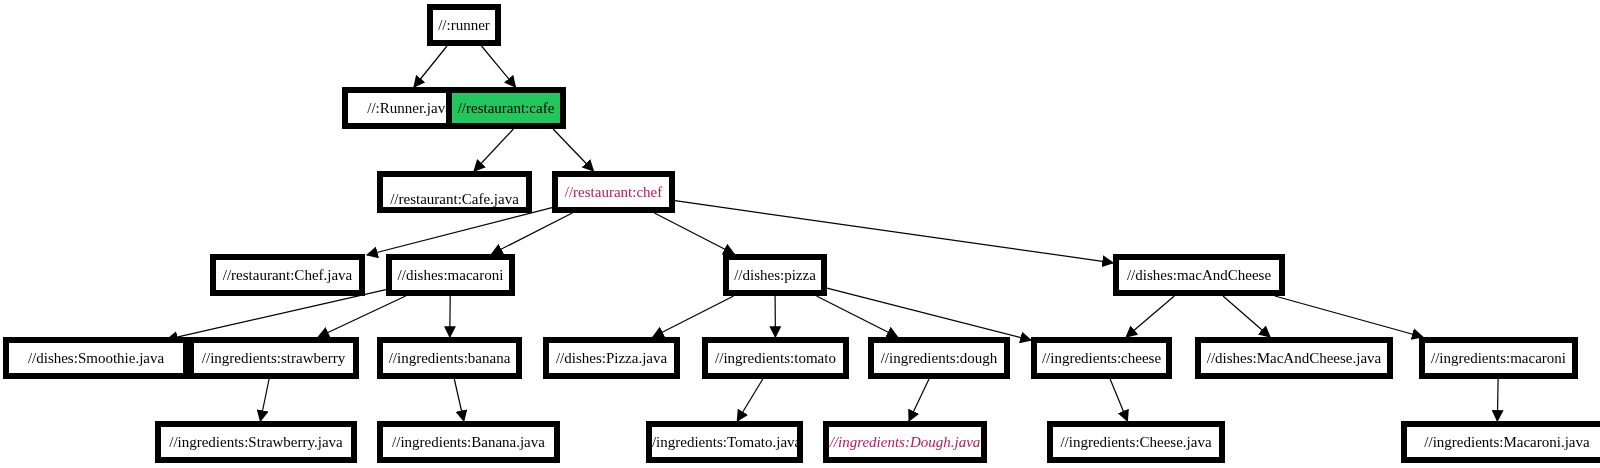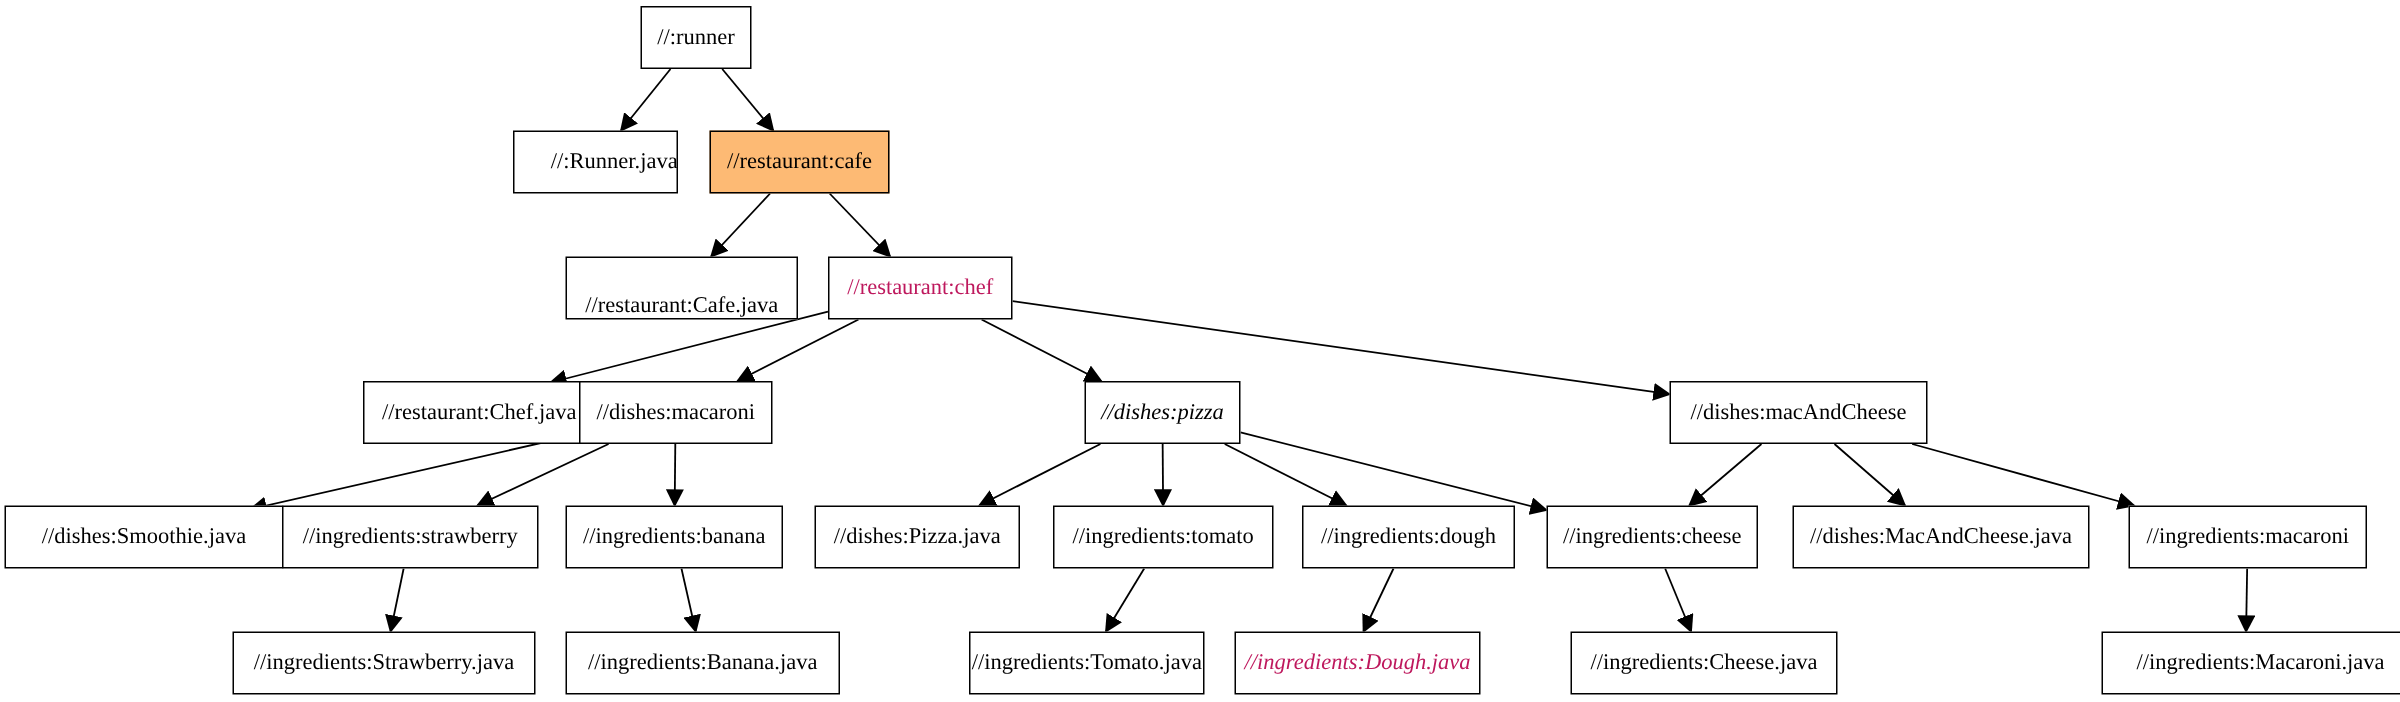--- a/index.html
+++ b/index.html
@@ -18,21 +18,21 @@
   #edge-layer {
     position: absolute;
     left: 0;
     top: 0;
     width: 1600px;
     height: 468px;
   }
   .graph-node {
     position: absolute;
     box-sizing: border-box;
-    border: 1px solid #f97316;
+    border: 6px solid #f97316;
     background: #ffffff;
     display: flex;
     align-items: center;
     justify-content: center;
     white-space: nowrap;
     font-size: 15px;
     color: #000000;
     line-height: 1;
   }
 </style>
@@ -73,36 +73,36 @@
         <line x1="1498.1" y1="379.0" x2="1497.4" y2="421.0" stroke="#000000" stroke-width="1.2" marker-end="url(#arrowhead)"></line>
       </g>
   </svg>
   <div id="node-layer">
       <div class="graph-node" style="left: 427px; top: 4px; width: 74px; height: 42px; background: rgb(255, 255, 255); border-color: rgb(0, 0, 0); color: rgb(0, 0, 0);">
         <span>//:runner</span>
       </div>
       <div class="graph-node" style="left: 342px; top: 87px; width: 110px; height: 42px; background: rgb(255, 255, 255); border-color: rgb(0, 0, 0); color: rgb(0, 0, 0); padding-left: 25px;">
         <span>//:Runner.java</span>
       </div>
-      <div class="graph-node" style="left: 473px; top: 87px; width: 120px; height: 42px; background: #fdba74; border-color: rgb(0, 0, 0); color: rgb(0, 0, 0);">
+      <div class="graph-node" style="left: 446px; top: 87px; width: 120px; height: 42px; background: #22c55e; border-color: rgb(0, 0, 0); color: rgb(0, 0, 0);">
         <span>//restaurant:cafe</span>
       </div>
       <div class="graph-node" style="left: 377px; top: 171px; width: 155px; height: 42px; background: rgb(255, 255, 255); border-color: rgb(0, 0, 0); color: rgb(0, 0, 0); align-items: flex-end;">
         <span>//restaurant:Cafe.java</span>
       </div>
       <div class="graph-node" style="left: 552px; top: 171px; width: 123px; height: 42px; background: rgb(255, 255, 255); border-color: rgb(0, 0, 0); color: #be185d;">
         <span>//restaurant:chef</span>
       </div>
-      <div class="graph-node" style="left: 210px; top: 254px; width: 155px; height: 42px; background: rgb(255, 255, 255); border-color: rgb(0, 0, 0); color: rgb(0, 0, 0); margin-left: 32px;">
+      <div class="graph-node" style="left: 210px; top: 254px; width: 155px; height: 42px; background: rgb(255, 255, 255); border-color: rgb(0, 0, 0); color: rgb(0, 0, 0);">
         <span>//restaurant:Chef.java</span>
       </div>
       <div class="graph-node" style="left: 386px; top: 254px; width: 129px; height: 42px; background: rgb(255, 255, 255); border-color: rgb(0, 0, 0); color: rgb(0, 0, 0);">
         <span>//dishes:macaroni</span>
       </div>
-      <div class="graph-node" style="left: 723px; top: 254px; width: 104px; height: 42px; background: rgb(255, 255, 255); border-color: rgb(0, 0, 0); color: rgb(0, 0, 0); font-style: italic;">
+      <div class="graph-node" style="left: 723px; top: 254px; width: 104px; height: 42px; background: rgb(255, 255, 255); border-color: rgb(0, 0, 0); color: rgb(0, 0, 0);">
         <span>//dishes:pizza</span>
       </div>
       <div class="graph-node" style="left: 1113px; top: 254px; width: 172px; height: 42px; background: rgb(255, 255, 255); border-color: rgb(0, 0, 0); color: rgb(0, 0, 0); text-align: right;">
         <span>//dishes:macAndCheese</span>
       </div>
       <div class="graph-node" style="left: 3px; top: 337px; width: 186px; height: 42px; background: rgb(255, 255, 255); border-color: rgb(0, 0, 0); color: rgb(0, 0, 0);">
         <span>//dishes:Smoothie.java</span>
       </div>
       <div class="graph-node" style="left: 188px; top: 337px; width: 171px; height: 42px; background: rgb(255, 255, 255); border-color: rgb(0, 0, 0); color: rgb(0, 0, 0);">
         <span>//ingredients:strawberry</span>

